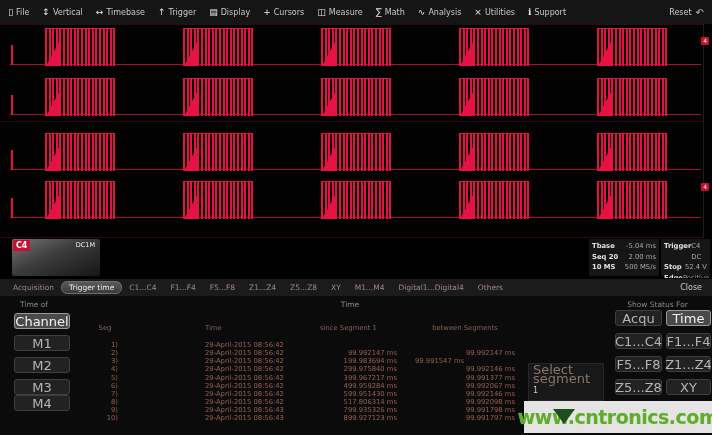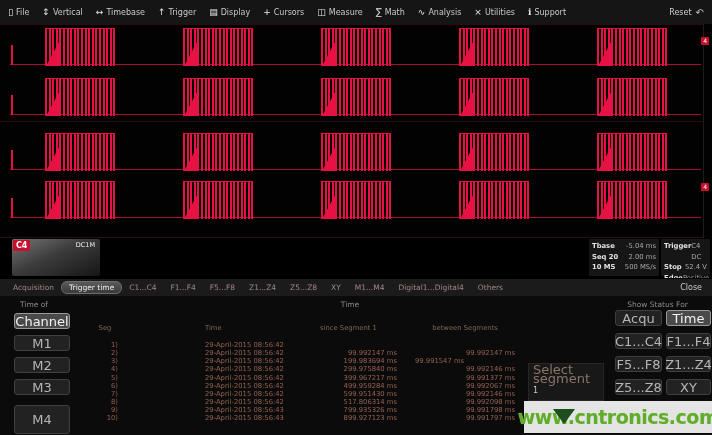--- a/index.html
+++ b/index.html
@@ -254,21 +254,21 @@
   </div>
 
   <div class="panel">
     <div class="sec-label" style="left:20px;top:4px;">Time of</div>
     <div class="sec-label" style="left:320px;top:4px;width:60px;text-align:center;">Time</div>
     <div>
         <div class="btn active" style="left: 14px; width: 56px; height: 16px; top: 17px;">Channel</div>
         <div class="btn" style="left: 14px; width: 56px; height: 16px; top: 39px;">M1</div>
         <div class="btn" style="left: 14px; width: 56px; height: 16px; top: 61px;">M2</div>
         <div class="btn" style="left: 14px; width: 56px; height: 16px; top: 83px;">M3</div>
-        <div class="btn" style="left: 14px; width: 56px; height: 29px; top: 109px;">M4</div>
+        <div class="btn" style="left: 14px; width: 56px; height: 16px; top: 99px;">M4</div>
       </div>
     <div>
         <span class="th" style="left: 92px; width: 26px; top: 28px; text-align: center;">Seg</span>
         <span class="th" style="left: 205px; width: 85px; top: 28px; text-align: left;">Time</span>
         <span class="th" style="left: 300px; width: 97px; top: 28px; text-align: center;">since Segment 1</span>
         <span class="th" style="left: 415px; width: 100px; top: 28px; text-align: center;">between Segments</span>
         <span class="td" style="left: 92px; width: 26px; top: 45px; text-align: right;">1)</span>
         <span class="td" style="left: 205px; width: 85px; top: 45px; text-align: left;">29-April-2015 08:56:42</span>
         <span class="td" style="left: 92px; width: 26px; top: 53.15px; text-align: right;">2)</span>
         <span class="td" style="left: 205px; width: 85px; top: 53.15px; text-align: left;">29-April-2015 08:56:42</span>

